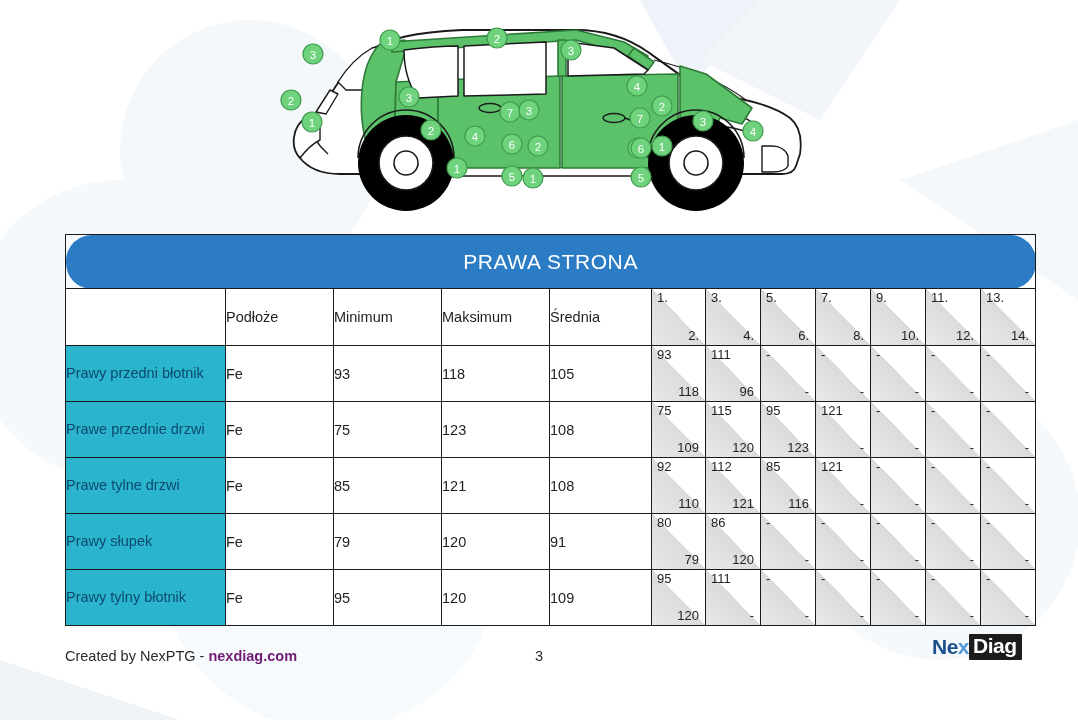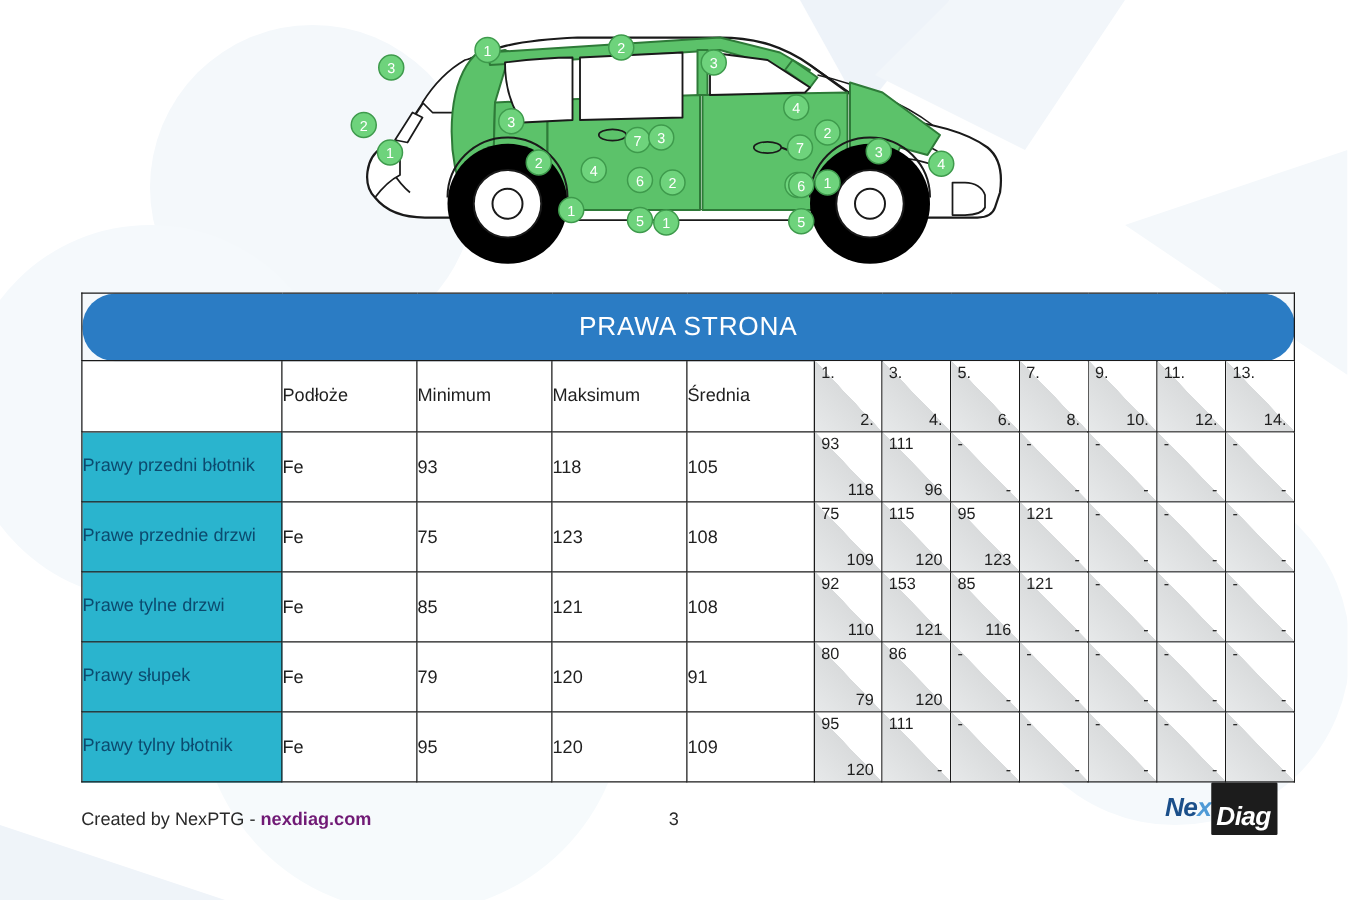--- a/index.html
+++ b/index.html
@@ -100,27 +100,27 @@
     white-space:nowrap;
   }
   #footer-line b{font-weight:bold;color:#701a75;}
   #page-number{
     position:absolute;left:0;top:648px;width:1078px;
     text-align:center;font-size:14.5px;color:#2a2a2a;
   }
   #brand-logo{
     position:absolute;left:932px;top:634px;
     height:26px;
-    display:flex;align-items:center;font-style:italic;
+    display:flex;align-items:center;
   }
   .logo-ne{font-size:21px;font-weight:bold;color:#1b4f8a;letter-spacing:-0.5px;}
   .logo-x{font-size:21px;font-weight:bold;color:#4f9ad6;letter-spacing:-0.5px;}
   .logo-diag{
     font-size:21px;font-weight:bold;color:#ffffff;
-    background:#1c1c1c;padding:16px 5px 2px 4px;letter-spacing:-0.5px;
+    background:#1c1c1c;padding:0 5px 2px 4px;letter-spacing:-0.5px;
     border-radius:1px;
     text-align:center;
   }
 </style>
 </head>
 <body>
 
 <svg id="bg-watermark" viewBox="0 0 1078 720" xmlns="http://www.w3.org/2000/svg">
   <defs>
     <linearGradient id="wm1" x1="0" y1="0" x2="1" y2="1">
@@ -419,21 +419,21 @@
           <td class="val-cell">85</td>
           <td class="val-cell">121</td>
           <td class="val-cell">108</td>
           <td class="split data">
             <div class="tri"></div>
             <div class="tl">92</div>
             <div class="br">110</div>
           </td>
           <td class="split data">
             <div class="tri"></div>
-            <div class="tl">153</div>
+            <div class="tl">112</div>
             <div class="br">121</div>
           </td>
           <td class="split data">
             <div class="tri"></div>
             <div class="tl">85</div>
             <div class="br">116</div>
           </td>
           <td class="split data">
             <div class="tri"></div>
             <div class="tl">121</div>

